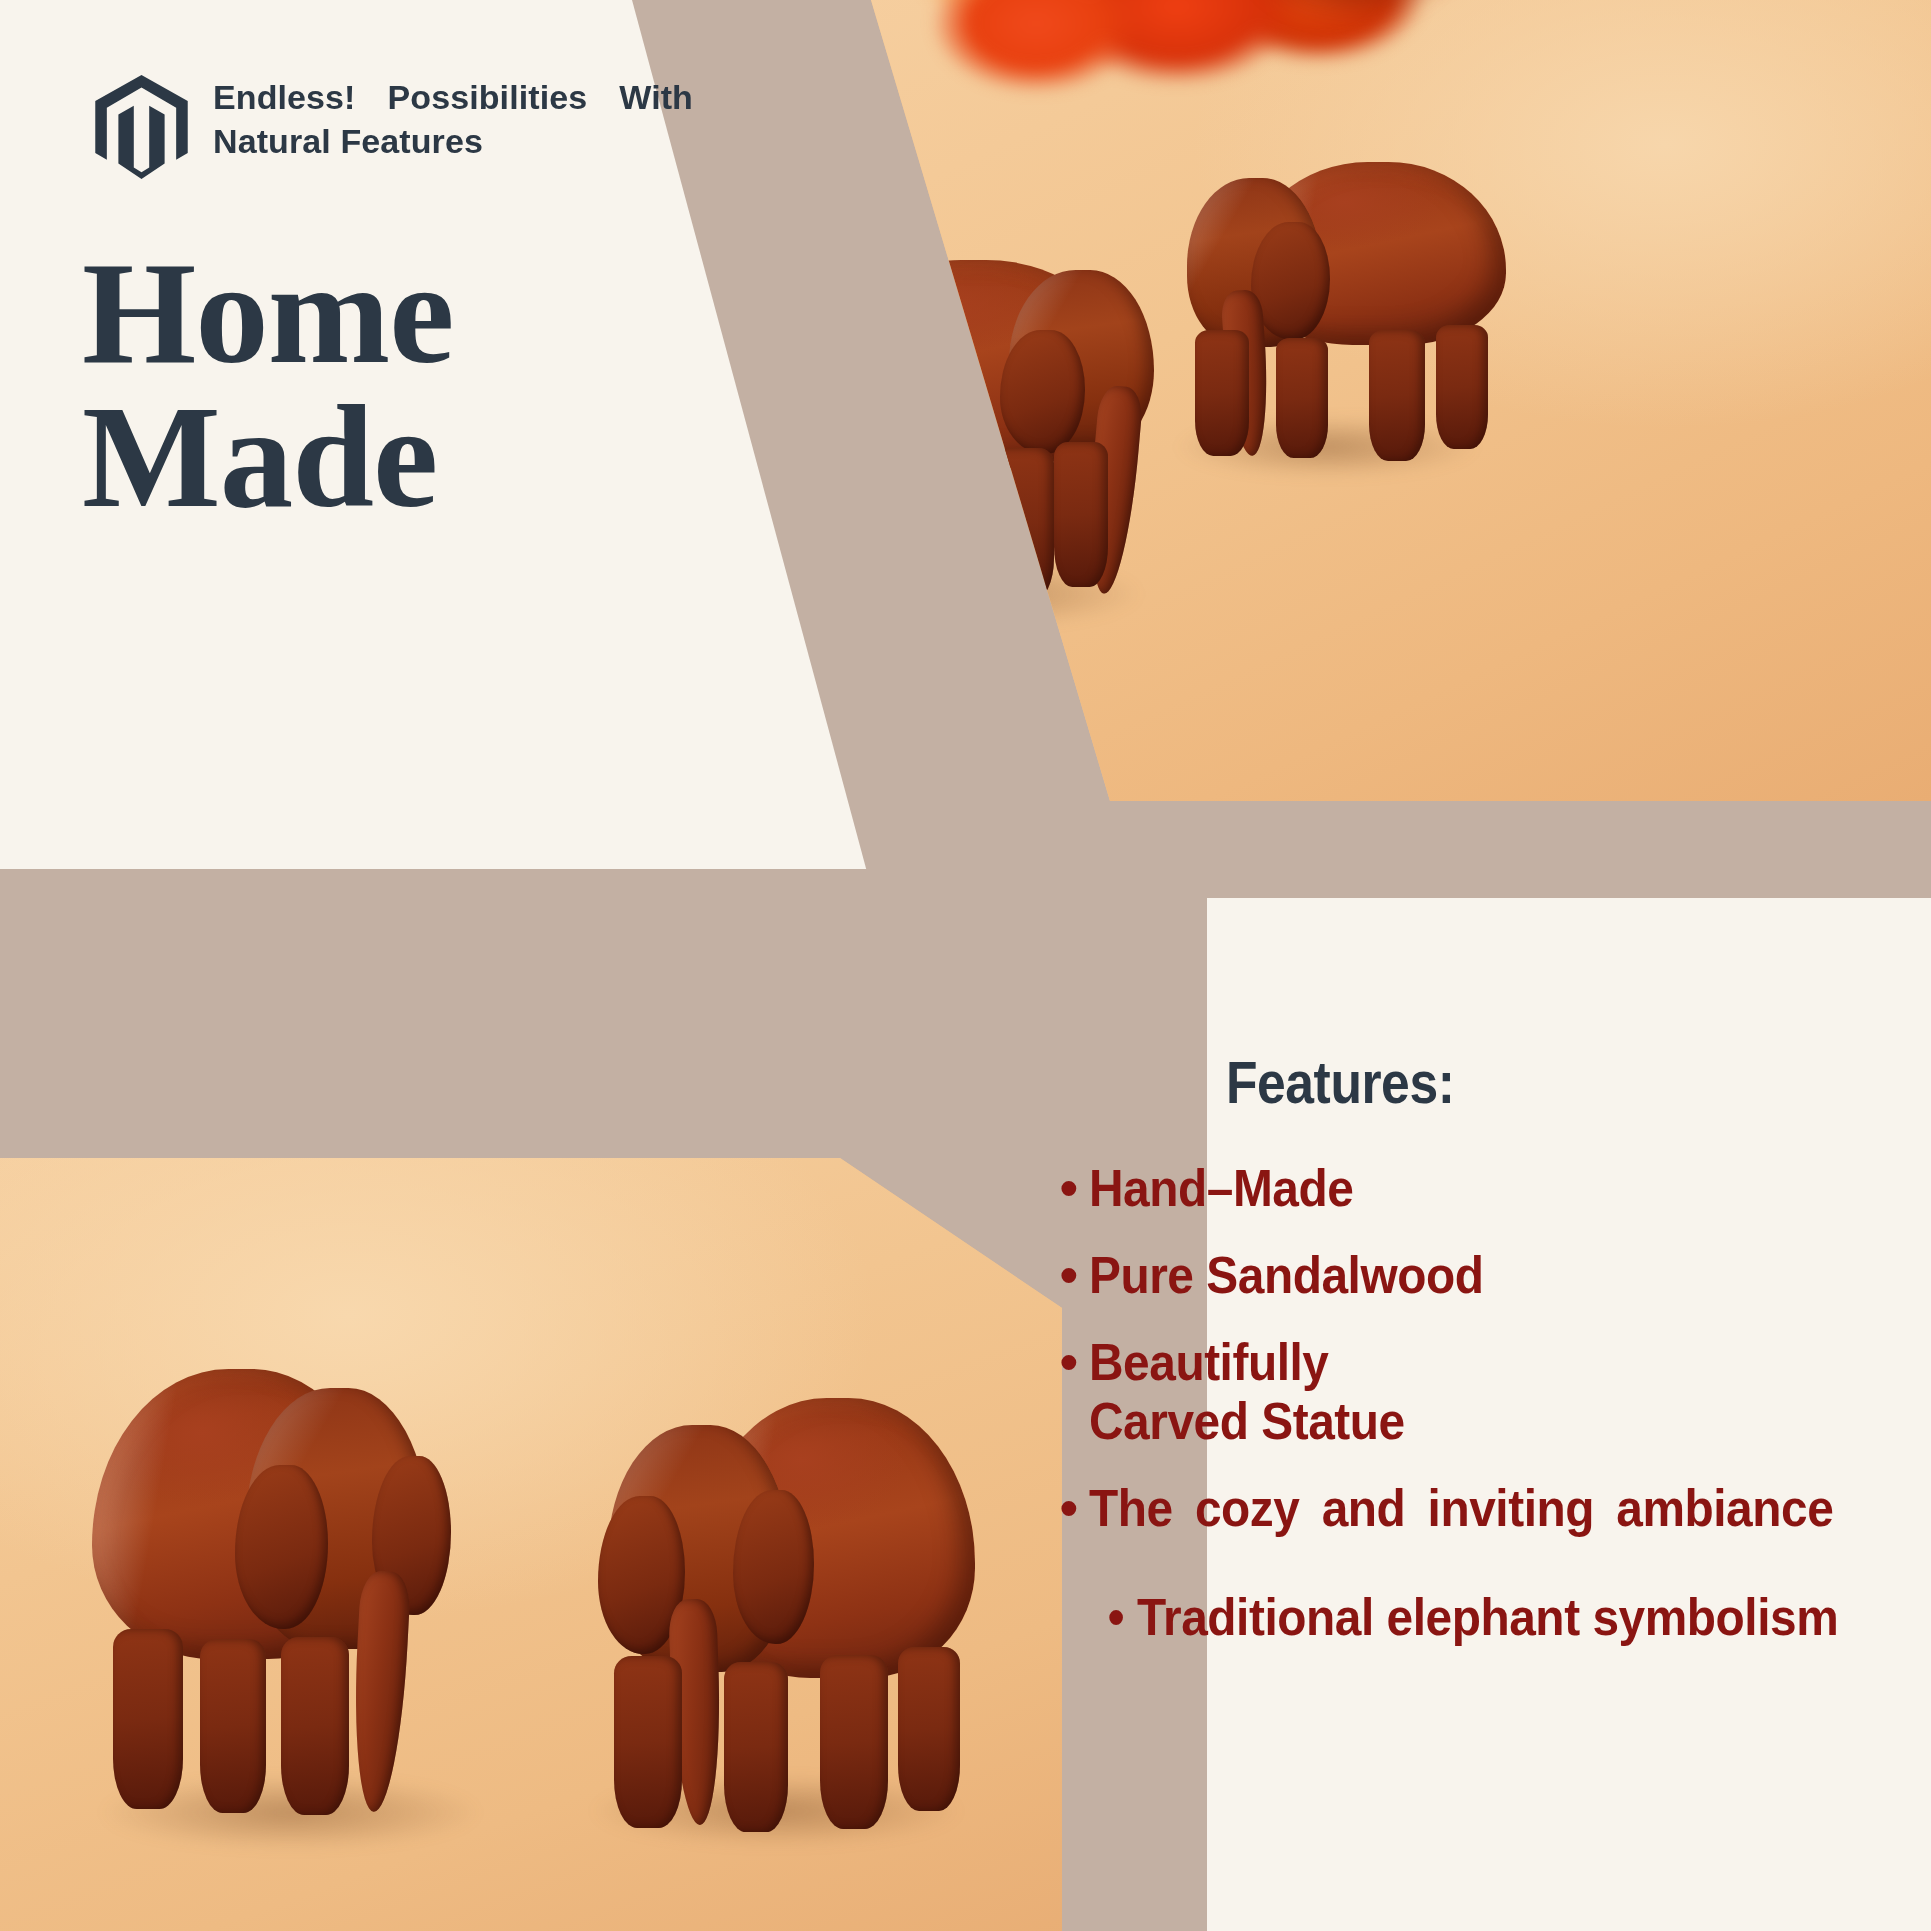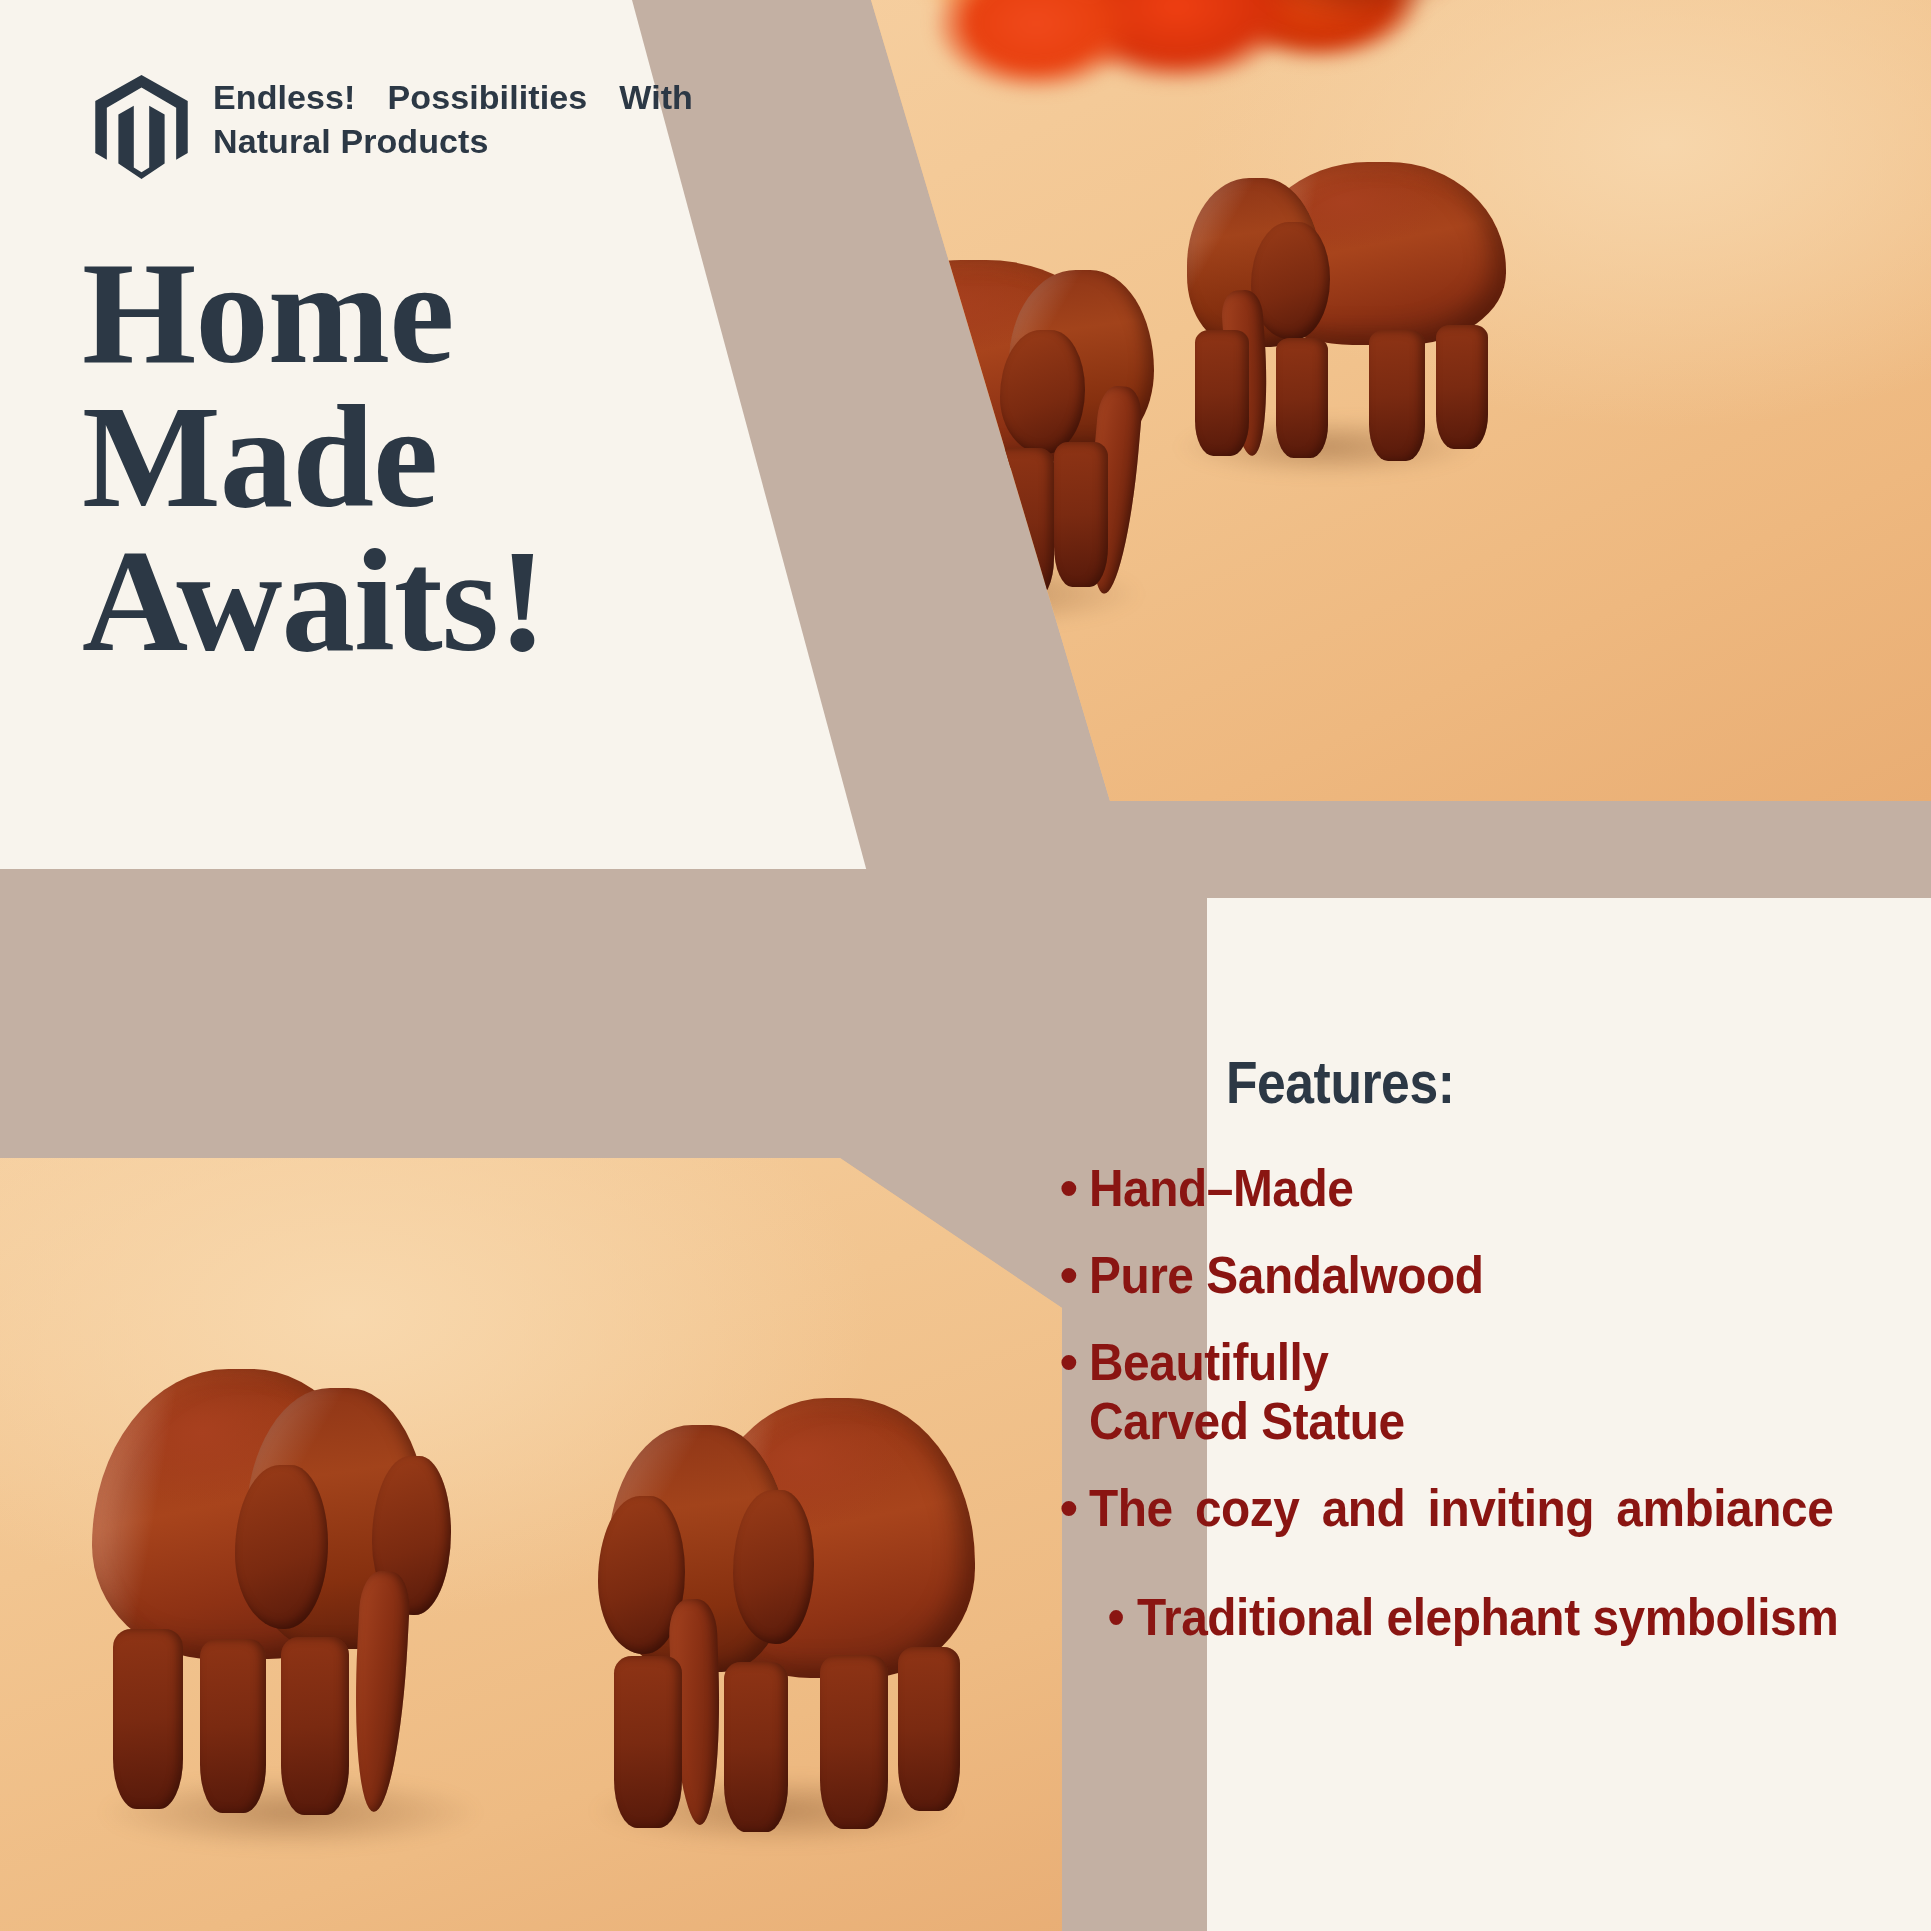--- a/index.html
+++ b/index.html
@@ -242,28 +242,27 @@
     </div>
   </div>
 
   <div class="brandrow">
     <svg class="logo-mark" viewBox="0 0 96 108">
       <path fill="#2c3845" d="M48 0 L96 27 L96 81 L84 88 L84 34 L48 13 L12 34 L12 88 L0 81 L0 27 Z"></path>
       <path fill="#2c3845" d="M24 41 L40 32 L40 96 L48 101 L56 96 L56 32 L72 41 L72 92 L48 108 L24 92 Z"></path>
     </svg>
     <div class="tagline">
       <span class="l1">Endless! Possibilities With</span>
-      <span class="l2">Natural Products</span>
+      <span class="l2">Natural Features</span>
     </div>
   </div>
 
   <div class="headline">
     <span>Home</span>
     <span>Made</span>
-    <span>Awaits!</span>
   </div>
 
   <div class="features-title">Features:</div>
 
   <div class="features-list">
 
     <div class="feat">
       <span class="dot">•</span>
       <span class="txt">Hand–Made</span>
     </div>

